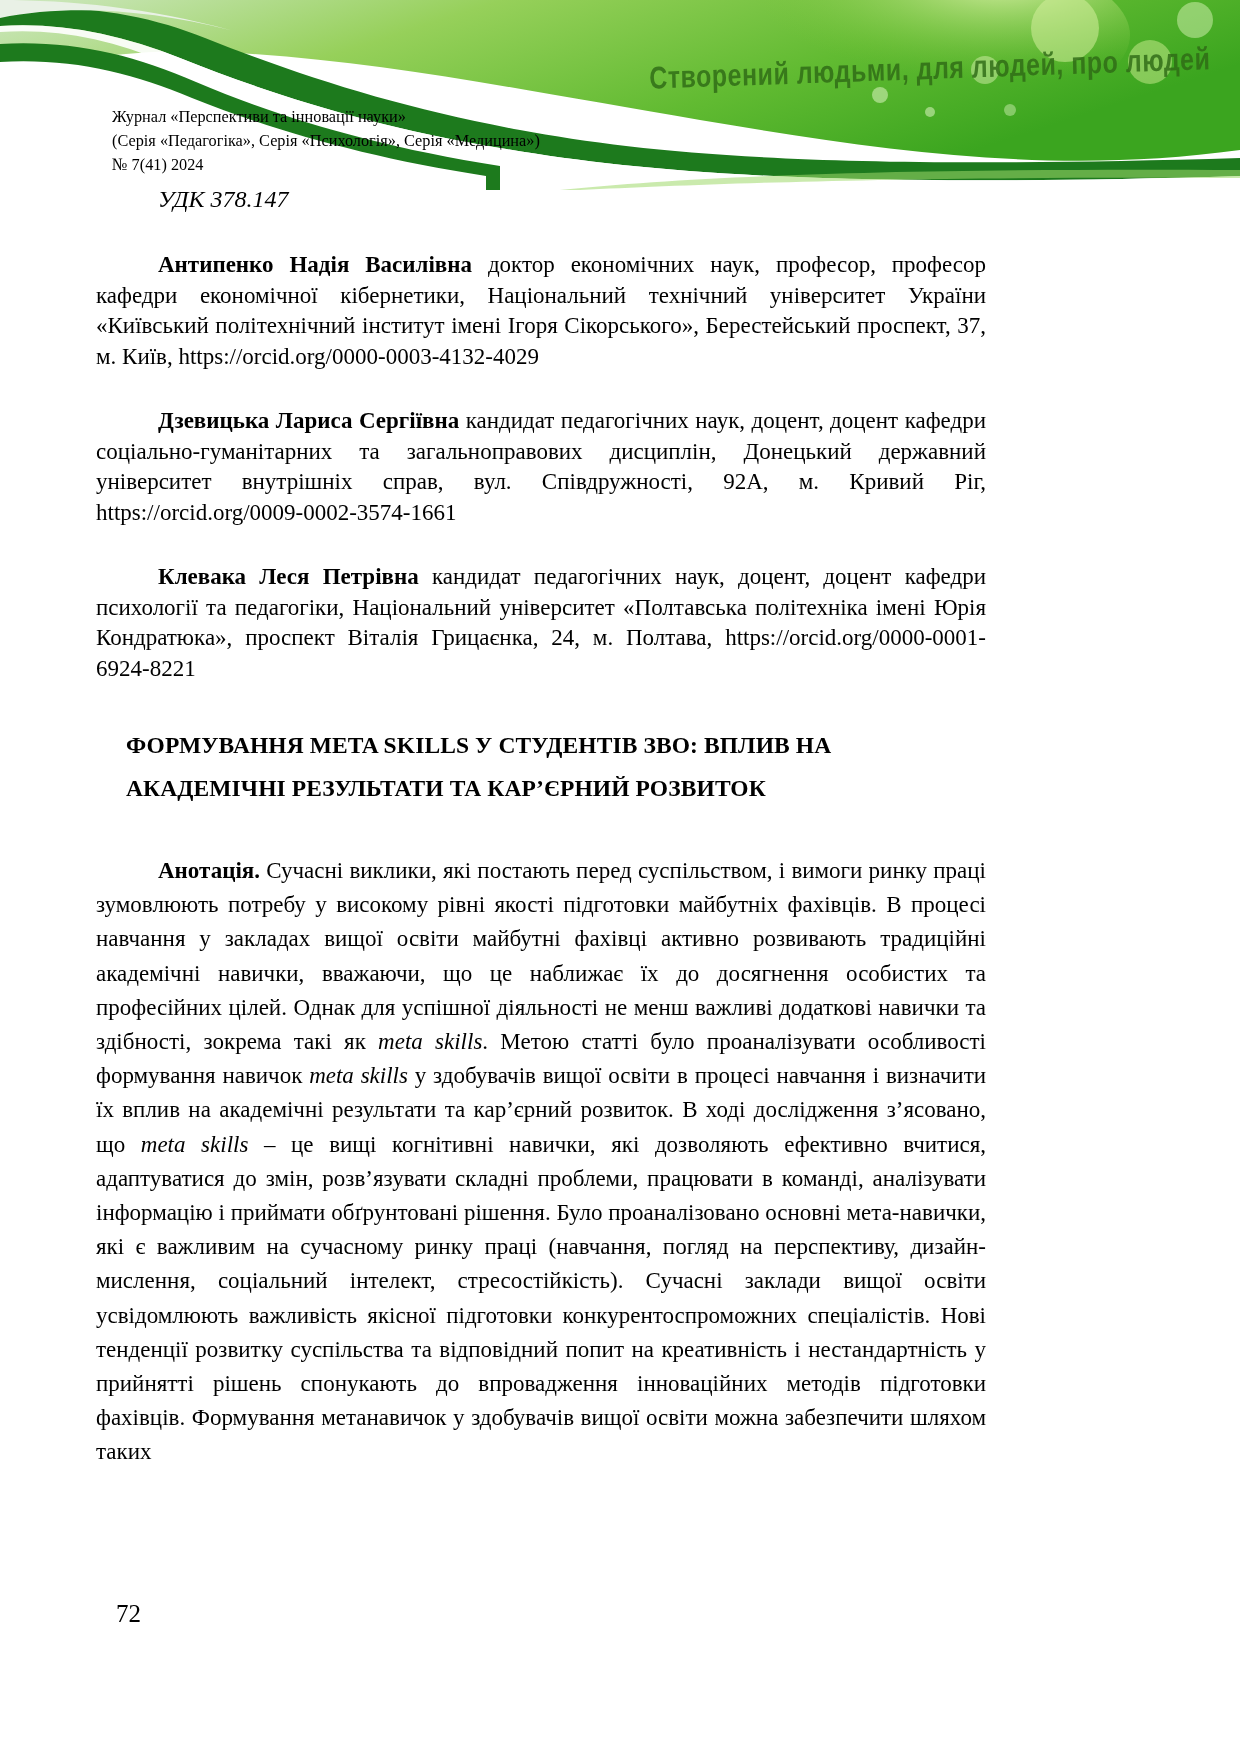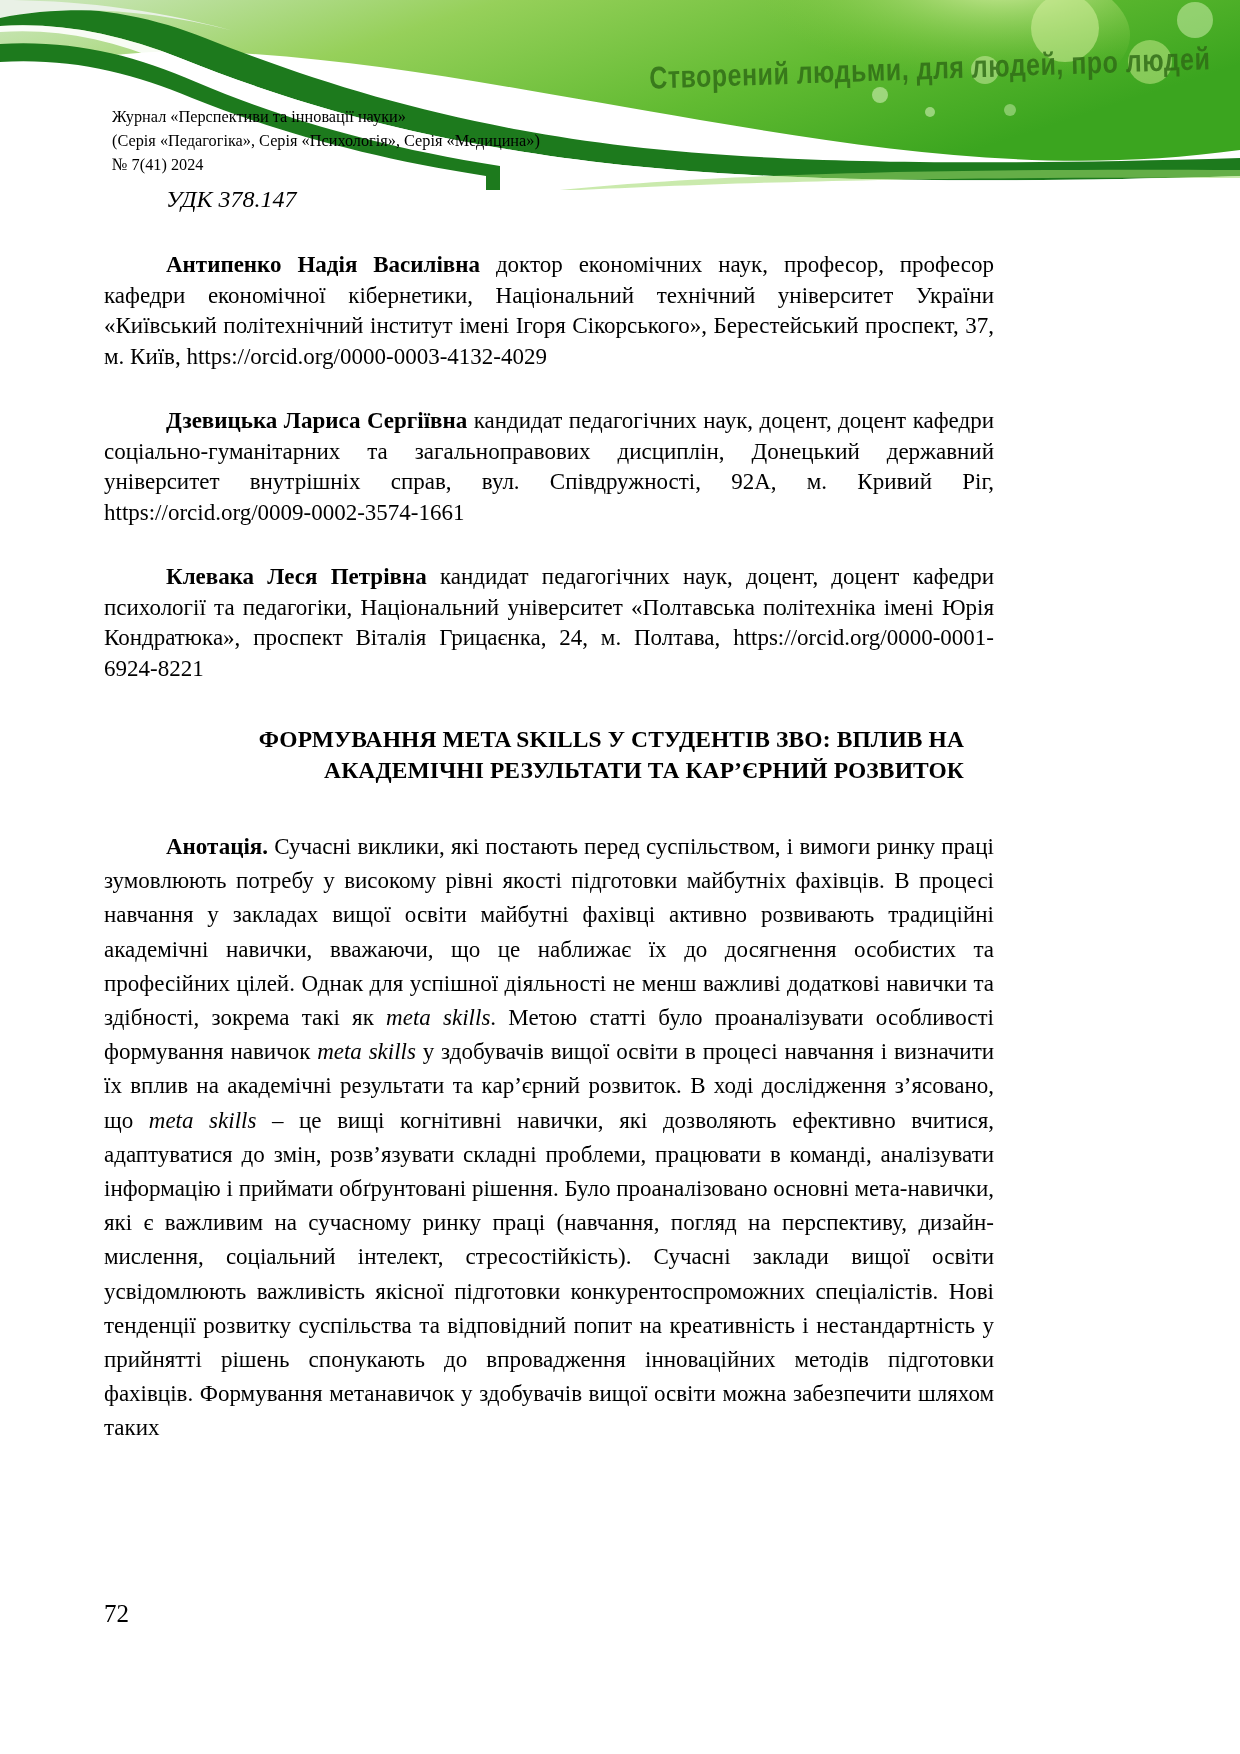--- a/index.html
+++ b/index.html
@@ -58,21 +58,21 @@
     color: #000;
     white-space: nowrap;
     transform: scaleX(0.93);
     transform-origin: left top;
   }
   .masthead div { white-space: nowrap; }
 
   
   .content {
     position: absolute;
-    left: 104px;
+    left: 96px;
     top: 182px;
     width: 890px;
   }
 
   .udk {
     font-style: italic;
     font-size: 24px;
     margin: 0 0 0 62px;
     line-height: 34px;
   }
@@ -91,41 +91,41 @@
     text-align-last: left;
     text-indent: 62px;
     margin-top: 34px;
     hyphens: none;
   }
   .author-block b { font-weight: 700; }
 
   .title {
     font-size: 23.5px;
     font-weight: 700;
-    text-align: right;
-    line-height: 31px;
+    text-align: left;
+    line-height: 43px;
     margin: 40px 30px 0 30px;
     letter-spacing: 0.1px;
   }
 
   .abstract {
     font-size: 23px;
     line-height: 34.2px;
     text-align: justify;
     text-align-last: left;
     text-indent: 62px;
     margin-top: 44px;
     hyphens: none;
   }
   .abstract b { font-weight: 700; }
   .abstract i { font-style: italic; }
 
   .folio {
     position: absolute;
-    left: 104px;
+    left: 116px;
     top: 1600px;
     font-size: 25px;
     font-family: "Liberation Serif", "DejaVu Serif", serif;
   }
 </style>
 </head>
 <body>
 
 <div class="page">
 

